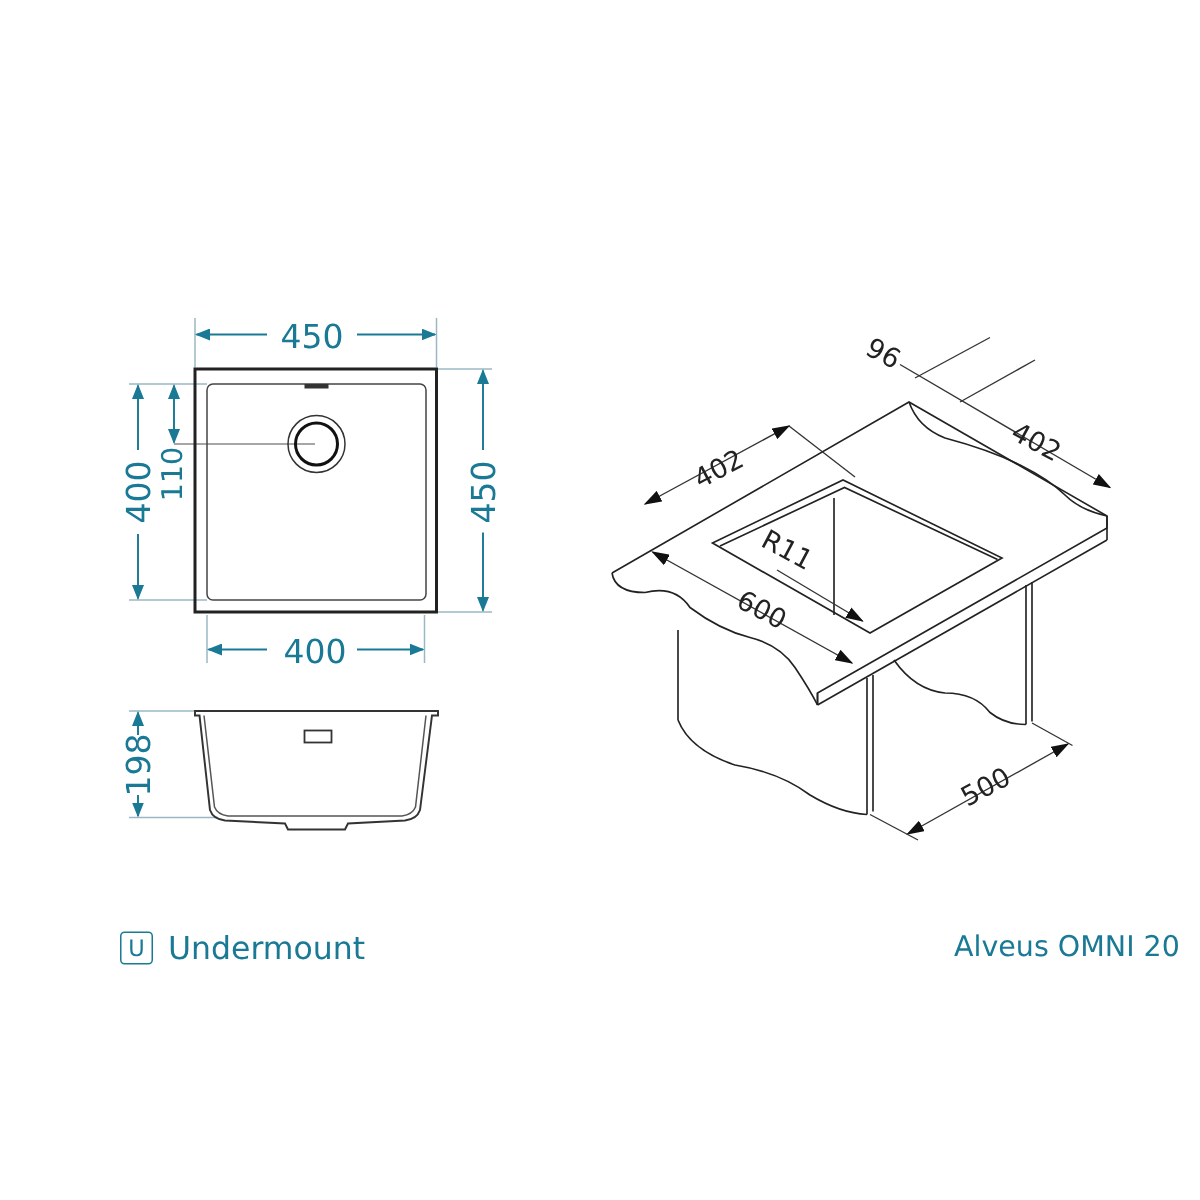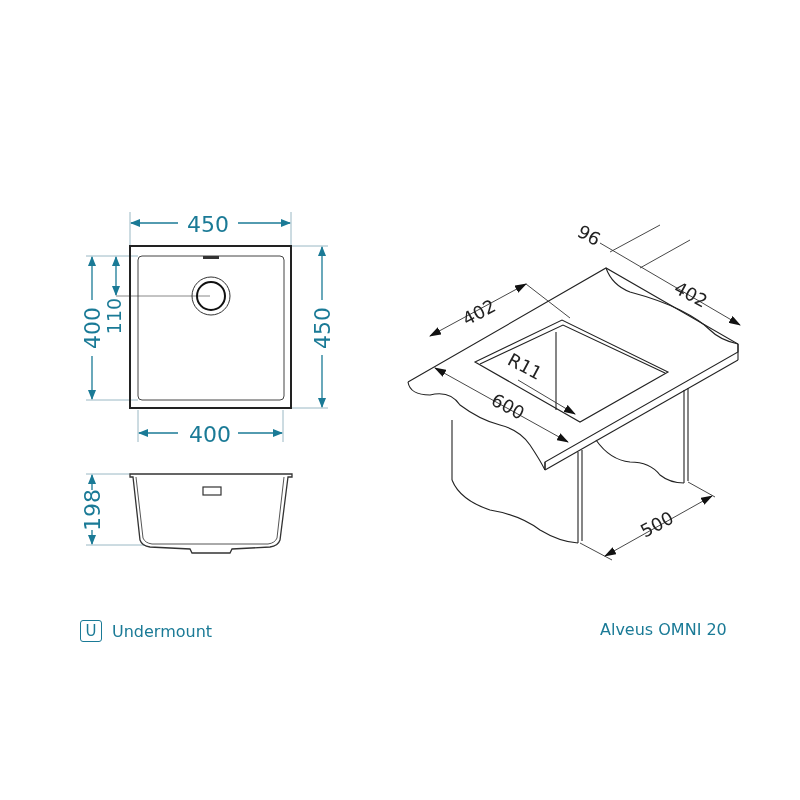--- a/index.html
+++ b/index.html
@@ -2,22 +2,22 @@
 <html><head>
 <meta charset="utf-8">
 <style>
   html, body { margin: 0; padding: 0; background: #ffffff; }
   body { width: 800px; height: 800px; position: relative; overflow: hidden; font-family: "DejaVu Sans", sans-serif; }
   svg { position: absolute; left: 0; top: 0; }
   .dim { fill: #1a7a96; font-family: "DejaVu Sans", sans-serif; font-size: 22px; }
   .dim-iso { fill: #222; font-family: "DejaVu Sans", sans-serif; font-size: 18px; }
   .footer-left { position: absolute; left: 80px; top: 620px; display: flex; align-items: center; gap: 10px; }
   .badge { width: 20px; height: 20px; border: 1.5px solid #1a7a96; border-radius: 3px; color: #1a7a96; font-size: 15px; line-height: 20px; text-align: center; font-family: "DejaVu Sans", sans-serif; }
-  .footer-text { color: #1a7a96; font-size: 16px; font-family: "DejaVu Sans", sans-serif; }
-  .footer-right { position: absolute; left: 600px; top: 620px; color: #1a7a96; font-size: 16px; font-family: "DejaVu Sans", sans-serif; }
+  .footer-text { color: #1a7a96; font-size: 21px; font-family: "DejaVu Sans", sans-serif; }
+  .footer-right { position: absolute; left: 636px; top: 620px; color: #1a7a96; font-size: 19px; font-family: "DejaVu Sans", sans-serif; }
 </style>
 </head>
 <body>
 
 <svg width="800" height="800" viewBox="0 0 800 800">
   <defs>
     <marker id="arrT" markerWidth="10" markerHeight="8" refX="9" refY="4" orient="auto" markerUnits="userSpaceOnUse">
       <path d="M0,0 L10,4 L0,8 z" fill="#1a7a96"></path>
     </marker>
     <marker id="arrTs" markerWidth="10" markerHeight="8" refX="1" refY="4" orient="auto" markerUnits="userSpaceOnUse">

